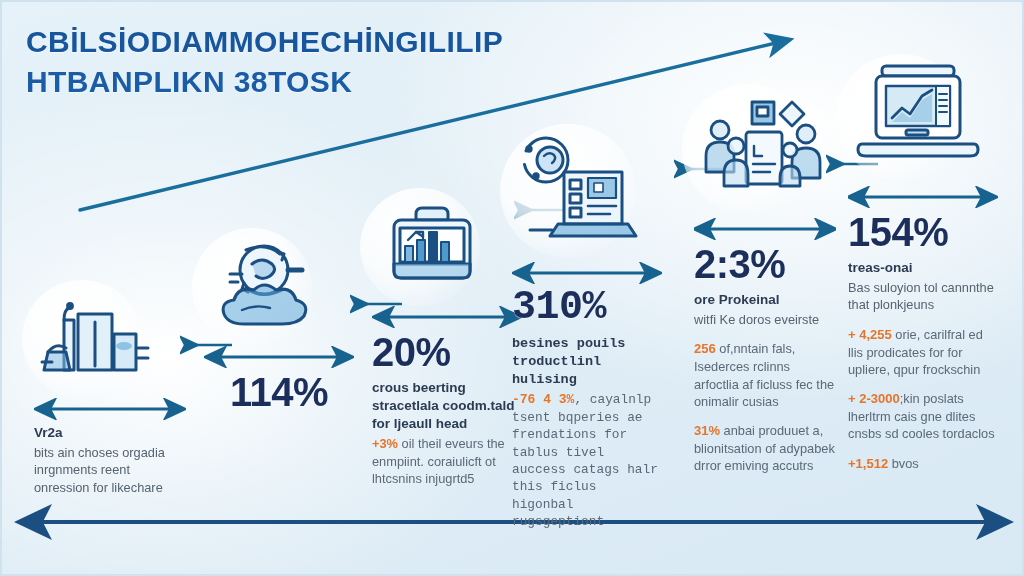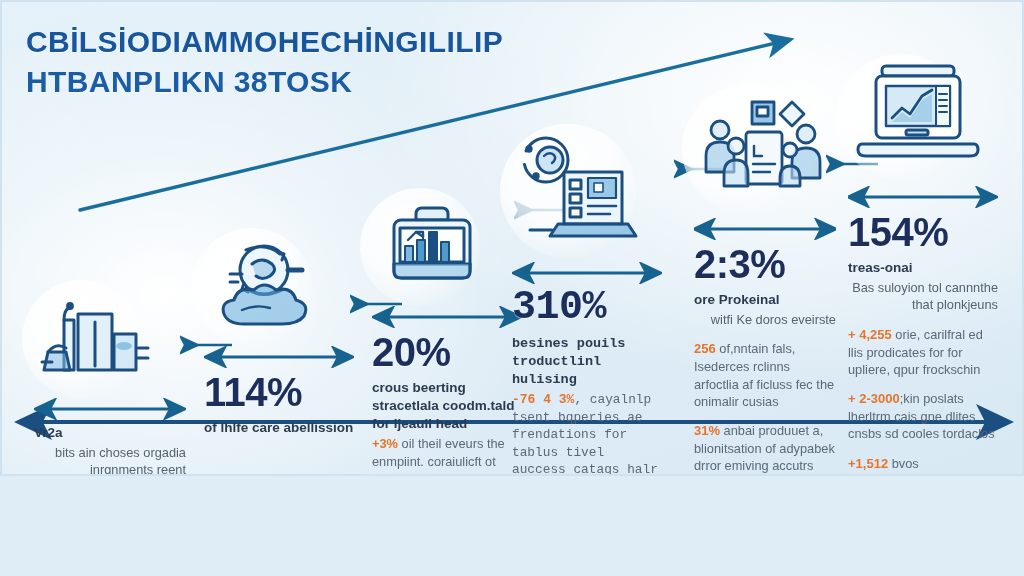--- a/index.html
+++ b/index.html
@@ -9,21 +9,21 @@
   body {
     width: 1024px;
     height: 576px;
     overflow: hidden;
     font-family: "Liberation Sans", sans-serif;
     background: #dfeef6;
   }
   .canvas {
     position: relative;
     width: 1024px;
-    height: 476px;
+    height: 576px;
     background:
       radial-gradient(ellipse 640px 420px at 78% 22%, #ffffff 0%, rgba(255,255,255,0.55) 32%, rgba(255,255,255,0) 66%),
       radial-gradient(ellipse 520px 380px at 16% 62%, #ffffff 0%, rgba(255,255,255,0.40) 38%, rgba(255,255,255,0) 72%),
       linear-gradient(160deg, #e6f2f9 0%, #e1eef6 42%, #dcebf5 74%, #d9e9f4 100%);
     box-sizing: border-box;
     border: 2px solid #cfe2ee;
     overflow: hidden;
   }
 
   
@@ -114,21 +114,20 @@
     font-weight: bold;
     color: #2b3b52;
     line-height: 1.34;
     margin-bottom: 2px;
   }
   .sub {
     font-size: 12.8px;
     color: #54636f;
     line-height: 1.36;
     margin-bottom: 12px;
-    text-align: right;
   }
   .note {
     font-size: 12.8px;
     color: #5a6977;
     line-height: 1.36;
     margin-bottom: 12px;
   }
   .note .hl {
     color: #e8742a;
     font-weight: bold;
@@ -251,21 +250,21 @@
           <marker id="c1r" markerWidth="10" markerHeight="10" refX="5" refY="5" orient="auto">
               <path d="M0.5,1 L9,5 L0.5,9 L2.6,5 Z" fill="#17628e"></path>
             </marker>
         </defs>
         <line x1="10" y1="11" x2="142" y2="11" stroke="#17628e" stroke-width="3" marker-start="url(#c1l)" marker-end="url(#c1r)"></line>
       </svg>
       <div class="lead">Vr2a</div>
       <div class="sub">bits ain choses orgadia inrgnments reent onression for likechare</div>
     </div>
 
-    <div class="col" style="left:202px; top:236px; width:150px;">
+    <div class="col" style="left:202px; top:236px; width:150px;text-align:center;">
       <div class="icon-wrap">
         <div class="icon-blob"></div>
         <svg class="icon-svg" width="124" height="100" viewBox="0 0 124 100" xmlns="http://www.w3.org/2000/svg">
           <g fill="none" stroke="#1b4f82" stroke-width="3" stroke-linecap="round" stroke-linejoin="round">
             <circle cx="60" cy="32" r="24" fill="#eaf4fc" fill-opacity="0.8"></circle>
             <path d="M48 26 q10 -8 20 0 q6 6 -2 12 q-8 5 -14 0" fill="#7fb9e0" fill-opacity="0.5"></path>
             <path d="M42 12 q20 -8 34 4"></path>
             <path d="M78 52 q-20 10 -36 -2"></path>
             <path d="M74 14 l6 2 l-2 6"></path>
             <path d="M44 54 l-6 -3 l2 -6"></path>
@@ -282,21 +281,20 @@
           <marker id="c2l" markerWidth="10" markerHeight="10" refX="5" refY="5" orient="auto">
               <path d="M9.5,1 L1,5 L9.5,9 L7.4,5 Z" fill="#17628e"></path>
             </marker>
           <marker id="c2r" markerWidth="10" markerHeight="10" refX="5" refY="5" orient="auto">
               <path d="M0.5,1 L9,5 L0.5,9 L2.6,5 Z" fill="#17628e"></path>
             </marker>
         </defs>
         <line x1="10" y1="11" x2="140" y2="11" stroke="#17628e" stroke-width="3" marker-start="url(#c2l)" marker-end="url(#c2r)"></line>
       </svg>
       <div class="stat">114%</div>
-      <div class="lead">of lhlfe care abellission</div>
     </div>
 
     <div class="col" style="left:370px; top:196px; width:150px;">
       <div class="icon-wrap">
         <div class="icon-blob"></div>
         <svg class="icon-svg" width="120" height="100" viewBox="0 0 120 100" xmlns="http://www.w3.org/2000/svg">
           <g fill="none" stroke="#1b4f82" stroke-width="3" stroke-linecap="round" stroke-linejoin="round">
             <path d="M44 16 q0 -6 6 -6 h20 q6 0 6 6 v6 h-32 z" fill="#dbecf8" fill-opacity="0.8"></path>
             <rect x="22" y="22" width="76" height="58" rx="7" fill="#eaf5fc" fill-opacity="0.9"></rect>
             <rect x="28" y="30" width="64" height="34" fill="#ffffff" fill-opacity="0.85"></rect>

